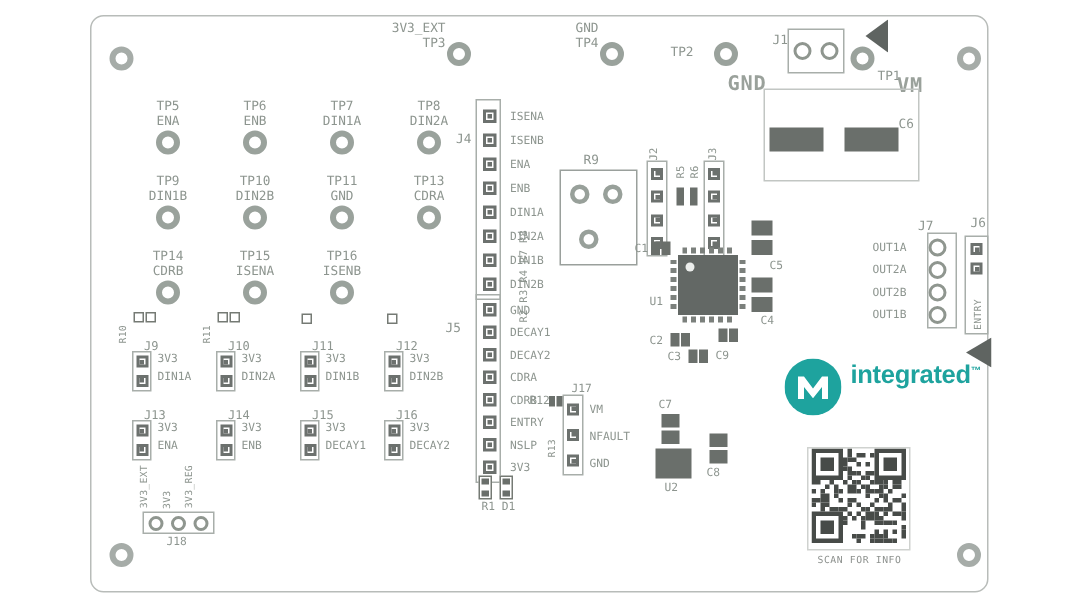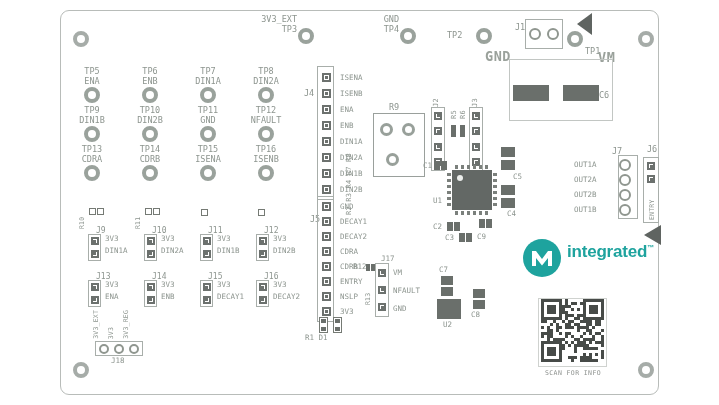--- a/index.html
+++ b/index.html
@@ -18,21 +18,21 @@
   .ring13{position:absolute;width:13px;height:13px;border:3px solid #98a09a;border-radius:50%;background:#fff}
   .pad{width:9px;height:9px;border:2px solid #6c716e;background:#fff;display:flex;align-items:center;justify-content:center;flex:0 0 auto}
   .pad::before{content:"";width:3px;height:3px;background:#6c716e}
   .hdrbox{position:absolute;border:1px solid #a8aeaa;pointer-events:none}
   .pincol{position:absolute;border:1px solid #a8aeaa;display:flex;flex-direction:column;align-items:center;justify-content:space-around}
   .pincol .pad{width:8px;height:8px}
   .chip{position:absolute;background:#6a6f6b}
   .sq{position:absolute;width:7px;height:7px;border:1.5px solid #757a74;background:#fff}
   .vtext{position:absolute;writing-mode:vertical-rl;transform:rotate(180deg);font-size:7px;color:#8d958f;letter-spacing:.2px;white-space:nowrap}
   
-  #tp-grid{position:absolute;left:2px;top:56px;display:grid;grid-template-columns:repeat(4,58px);row-gap:1px}
+  #tp-grid{position:absolute;left:22px;top:56px;display:grid;grid-template-columns:repeat(4,58px);row-gap:12px}
   .tpcell{height:38px;display:flex;flex-direction:column;align-items:center;text-align:center}
   .tpc{width:16px;height:16px;border:4px solid #9aa29c;border-radius:50%;background:#fff;margin-top:1px}
   
   .hdr{position:absolute;display:flex;flex-direction:column}
   .hdr .row{display:flex;align-items:center}
   #j4-pins .row{height:16px}
   #j5-pins .row{height:15px}
   .hdr .pad{margin-left:2px}
   .pinlbl{margin-left:9px;font-size:7.5px;color:#8d958f;white-space:nowrap}
   
@@ -48,21 +48,21 @@
   #j17-labels span{font-size:7.5px;height:18px;display:flex;align-items:center;color:#8d958f;white-space:nowrap}
   
   #u1{position:absolute;left:386px;top:154px;width:50px;height:50px}
   #u1 .body{position:absolute;left:5px;top:5px;width:40px;height:40px;background:#636865}
   #u1 .dot{position:absolute;left:10px;top:10px;width:6px;height:6px;border-radius:50%;background:#eceeec}
   .pins-h{position:absolute;left:8px;width:34px;height:4px;background:repeating-linear-gradient(to right,#7b807c 0 3px,transparent 3px 6px)}
   .pins-v{position:absolute;top:8px;width:4px;height:34px;background:repeating-linear-gradient(to bottom,#7b807c 0 3px,transparent 3px 6px)}
   
   #j7{position:absolute;left:513px;top:146px;width:66px;display:flex;flex-direction:column}
   #j7 .row{height:15px;display:flex;align-items:center}
-  #j7 .pinlbl7{flex:0 0 38px;text-align:left;font-size:7.5px;color:#8d958f}
+  #j7 .pinlbl7{flex:0 0 38px;text-align:center;font-size:7.5px;color:#8d958f}
   #j7 .ring{margin-left:7px}
   
   #j18-labels{position:absolute;left:31px;top:296px;height:32px;display:flex;align-items:flex-end;gap:7px}
   #j18-labels .vtext{position:static;font-size:6.5px}
   #j18-box{position:absolute;left:34px;top:330px;width:48px;height:15px;border:1px solid #a8aeaa;display:flex;align-items:center;justify-content:space-around}
   
   #logo{position:absolute;left:462px;top:228px;display:flex;gap:6px}
   #logo-text{font-family:"Liberation Sans",sans-serif;color:#1ea39e;font-weight:bold;font-size:17px;line-height:17px;letter-spacing:-.2px}
   #logo-text sup{font-size:7px}
   
@@ -106,21 +106,21 @@
   <svg class="abs" style="left:515px;top:2px" width="16" height="22">
         <polygon points="16,0 16,22 1,11" fill="#5f6461"></polygon>
       </svg>
   <div class="tp" style="left:506px;top:20px"></div>
   <span class="abs lbl" style="left:524px;top:36px">TP1</span>
   <span class="big" style="left:537px;top:38px">VM</span>
 
   <div class="abs" style="left:448px;top:48px;width:104px;height:62px;border:1px solid #c2c6c3"></div>
   <div class="chip" style="left:452px;top:74px;width:36px;height:16px"></div>
   <div class="chip" style="left:502px;top:74px;width:36px;height:16px"></div>
-  <span class="abs lbl" style="left:538px;top:80px">C6</span>
+  <span class="abs lbl" style="left:538px;top:68px">C6</span>
 
   <div id="tp-grid">
 
       <div class="tpcell">
         <span class="lbl">TP5</span>
         <span class="lbl">ENA</span>
         <div class="tpc"></div>
       </div>
 
       <div class="tpcell">
@@ -152,25 +152,20 @@
         <span class="lbl">DIN2B</span>
         <div class="tpc"></div>
       </div>
 
       <div class="tpcell">
         <span class="lbl">TP11</span>
         <span class="lbl">GND</span>
         <div class="tpc"></div>
       </div>
 
-      <div class="tpcell">
-        <span class="lbl">TP12</span>
-        <span class="lbl">NFAULT</span>
-        <div class="tpc"></div>
-      </div>
 
       <div class="tpcell">
         <span class="lbl">TP13</span>
         <span class="lbl">CDRA</span>
         <div class="tpc"></div>
       </div>
 
       <div class="tpcell">
         <span class="lbl">TP14</span>
         <span class="lbl">CDRB</span>
@@ -228,21 +223,21 @@
         <div class="pad"></div>
         <span class="pinlbl">DIN1B</span>
       </div>
 
       <div class="row">
         <div class="pad"></div>
         <span class="pinlbl">DIN2B</span>
       </div>
     </div>
 
-  <span class="abs lbl" style="left:249px;top:204px">J5</span>
+  <span class="abs lbl" style="left:236px;top:204px">J5</span>
   <div class="hdr" id="j5-pins" style="left:259px;top:188px">
     <div class="hdrbox" style="left:-3px;top:-3px;width:17px;height:126px"></div>
 
       <div class="row">
         <div class="pad"></div>
         <span class="pinlbl">GND</span>
       </div>
 
       <div class="row">
         <div class="pad"></div>
@@ -487,21 +482,21 @@
     <div class="ring10"></div>
   </div>
   <span class="abs lbl-sm" style="left:50px;top:346px">J18</span>
 
   <div class="sq" style="left:258px;top:306px;height:16px;width:9px"></div>
   <div class="chip" style="left:260px;top:308px;width:5px;height:4px"></div>
   <div class="chip" style="left:260px;top:316px;width:5px;height:4px"></div>
   <div class="sq" style="left:272px;top:306px;height:16px;width:9px"></div>
   <div class="chip" style="left:274px;top:308px;width:5px;height:4px"></div>
   <div class="chip" style="left:274px;top:316px;width:5px;height:4px"></div>
-  <span class="abs lbl-sm" style="left:244px;top:323px">R1 D1</span>
+  <span class="abs lbl-sm" style="left:260px;top:323px">R1 D1</span>
 
 
   <span class="abs lbl" style="left:551px;top:136px">J7</span>
   <div id="j7">
     <div class="hdrbox" style="left:44px;top:-2px;width:20px;height:64px"></div>
 
       <div class="row">
         <span class="pinlbl7">OUT1A</span>
         <div class="ring"></div>
       </div>

